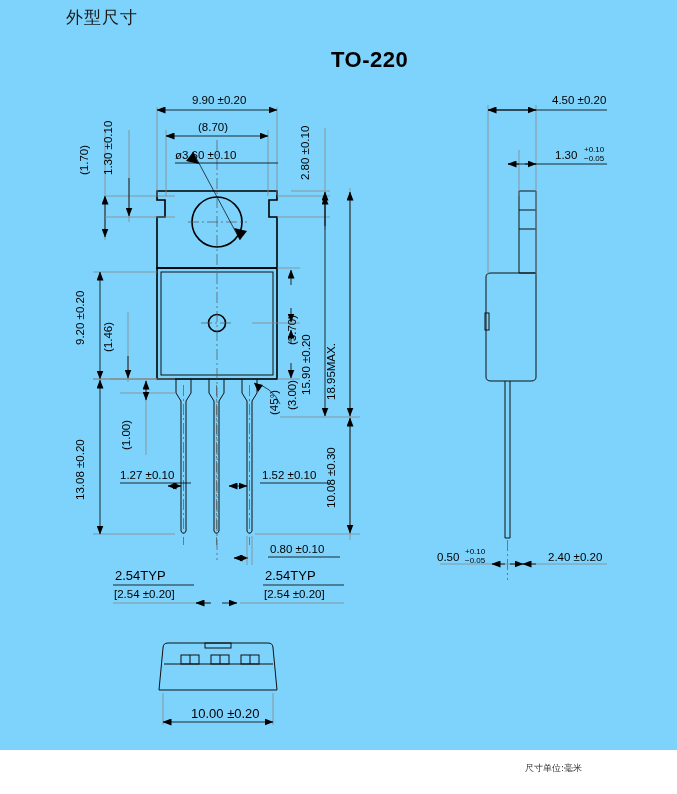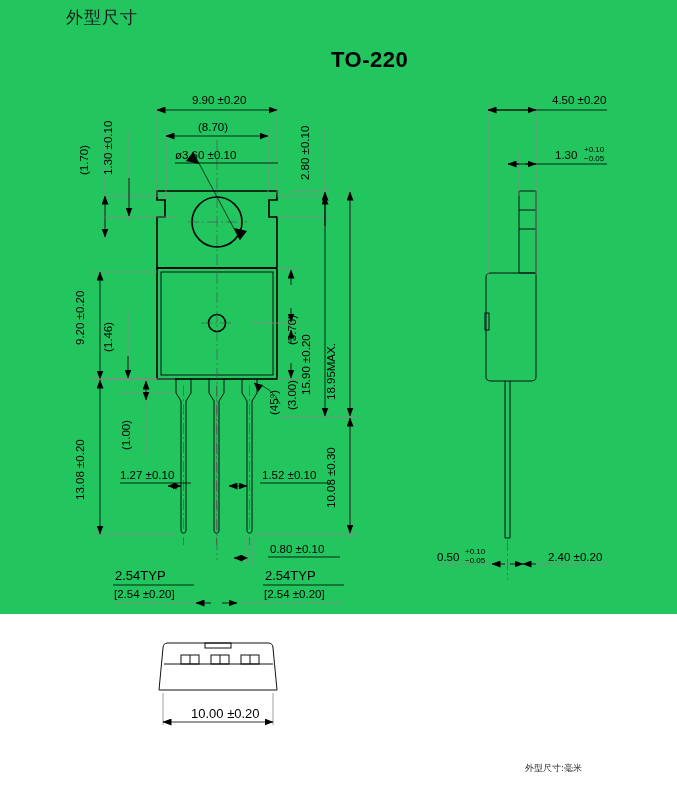--- a/index.html
+++ b/index.html
@@ -12,22 +12,22 @@
     width: 677px;
     height: 794px;
     font-family: "Liberation Sans", sans-serif;
     color: #000000;
     position: relative;
     overflow: hidden;
   }
   #page {
     position: relative;
     width: 677px;
-    height: 614px;
-    background: #22c55e;
+    height: 750px;
+    background: #7dd3fc;
   }
   .hdr-cn {
     position: absolute;
     left: 66px;
     top: 7px;
     font-size: 17px;
     line-height: 20px;
     letter-spacing: 1px;
     color: #1a1a1a;
     font-family: "DejaVu Sans", sans-serif;
@@ -114,21 +114,21 @@
     stroke-width: 0.8;
   }
 </style>
 </head>
 <body>
 
 <div id="page">
 
   <div class="hdr-cn">外型尺寸</div>
   <div class="pkg-title">TO-220</div>
-  <div class="footer-cn">外型尺寸:毫米</div>
+  <div class="footer-cn">尺寸单位:毫米</div>
 
   <svg class="drawing" viewBox="0 0 677 794">
     <defs>
       <marker id="ar" markerWidth="9" markerHeight="7" refX="8.5" refY="3.5" orient="auto" markerUnits="userSpaceOnUse">
         <path d="M0,0 L9,3.5 L0,7 z" fill="#000"></path>
       </marker>
       <marker id="arR" markerWidth="9" markerHeight="7" refX="0.5" refY="3.5" orient="auto" markerUnits="userSpaceOnUse">
         <path d="M9,0 L0,3.5 L9,7 z" fill="#000"></path>
       </marker>
     </defs>

